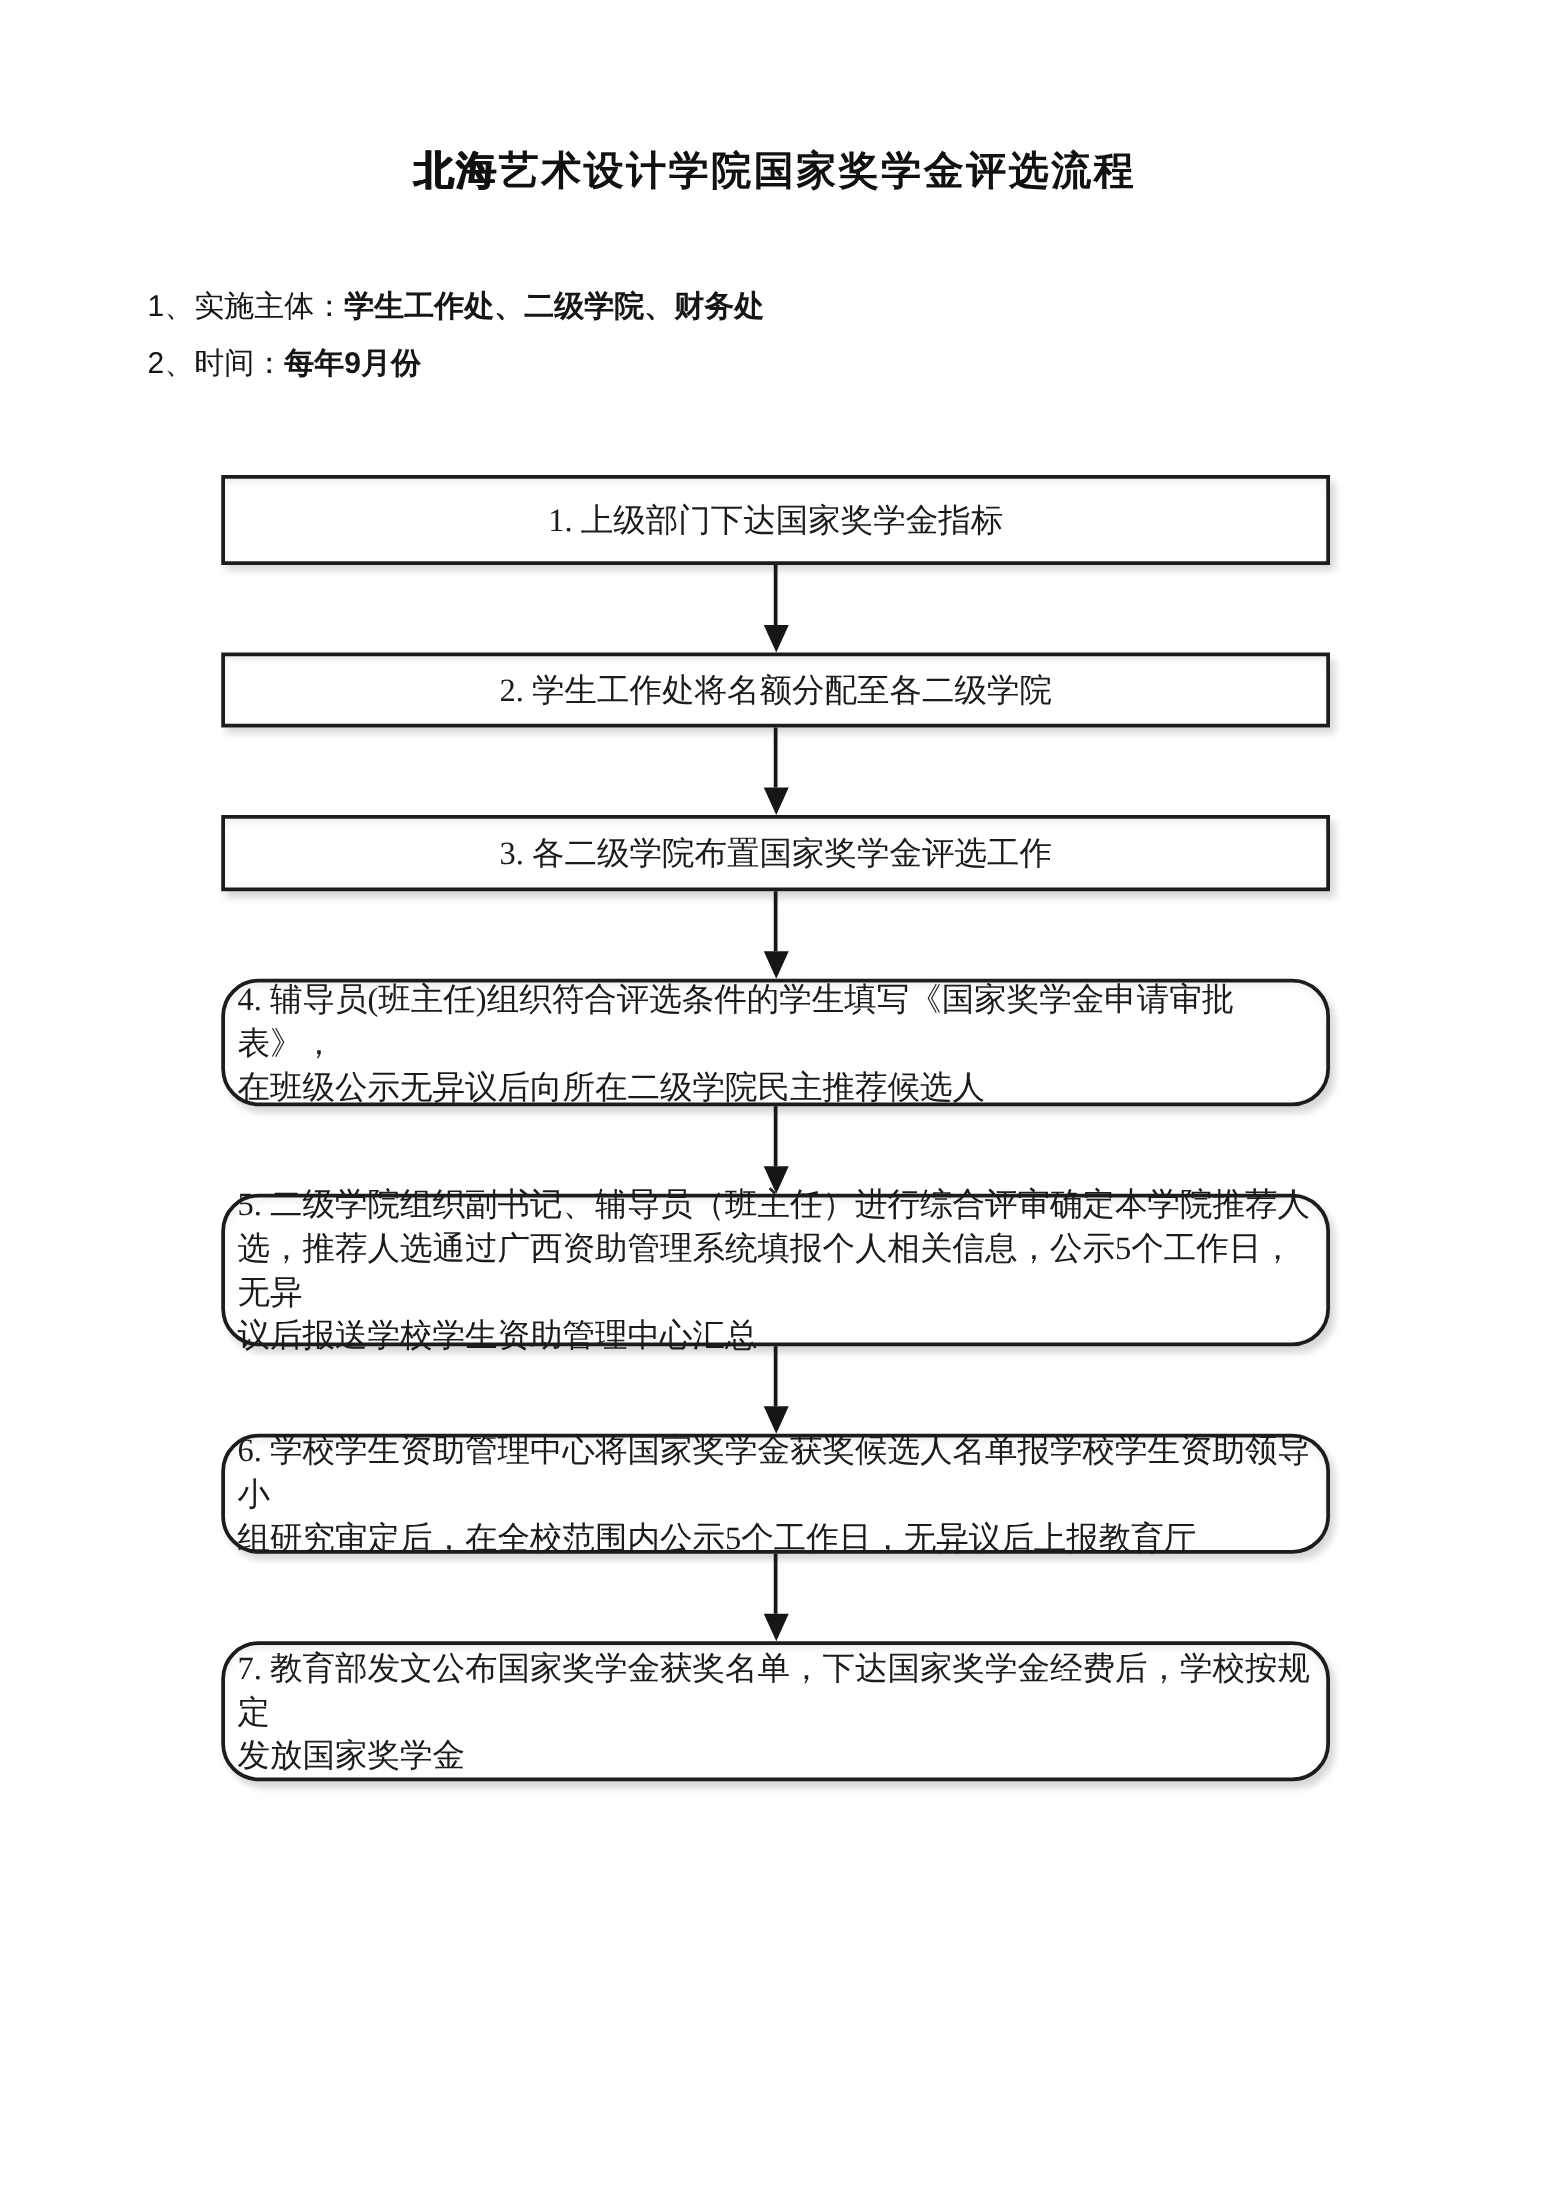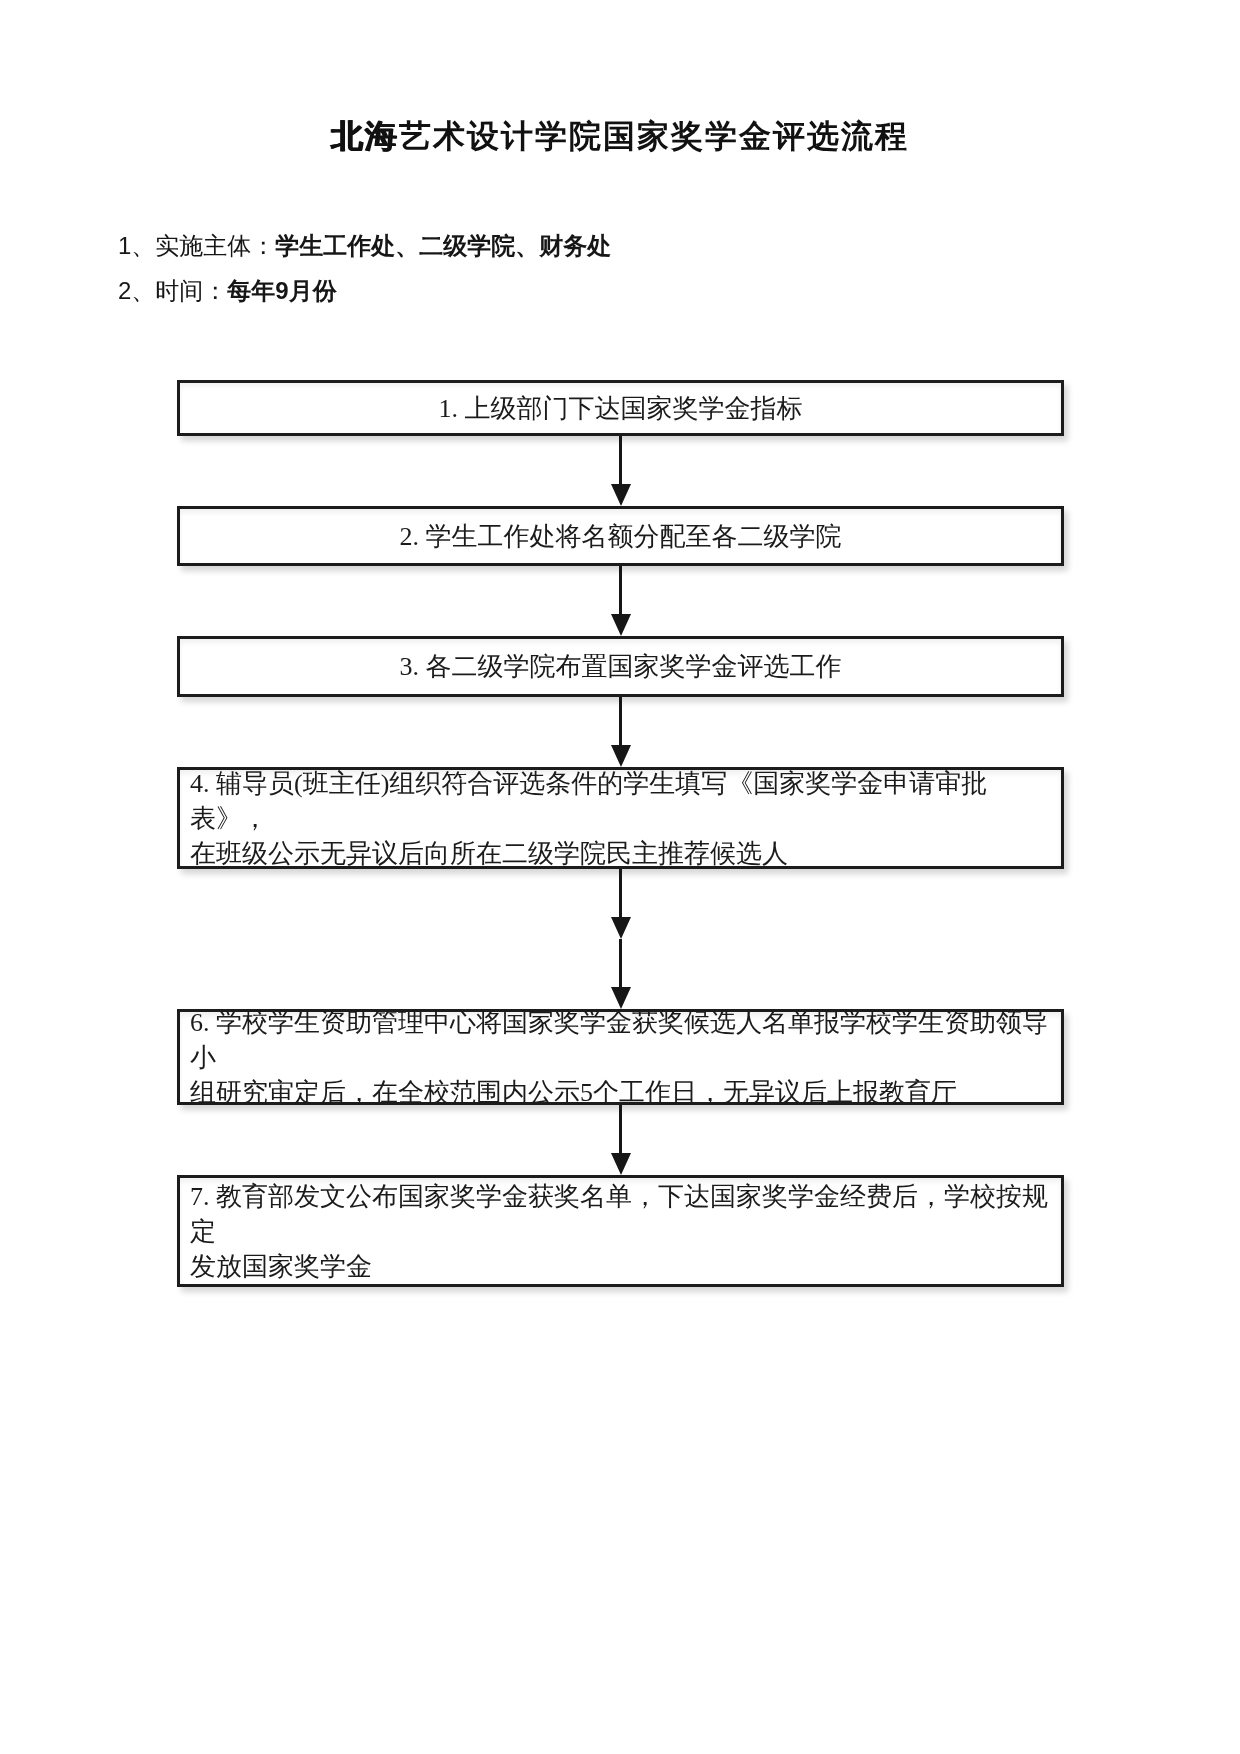--- a/index.html
+++ b/index.html
@@ -62,22 +62,23 @@
     display: flex;
     align-items: center;
     justify-content: center;
   }
   .flow-box.left-aligned {
     display: flex;
     flex-direction: column;
     justify-content: center;
     padding: 0 10px;
     line-height: 35px;
+    border-radius: 30px;
   }
-  .s1 { height: 56px; }
+  .s1 { height: 72px; }
   .s2 { height: 60px; }
   .s3 { height: 61px; }
   .s4 { height: 102px; }
   .s5 { height: 122px; }
   .s6 { height: 96px; }
   .s7 { height: 112px; }
   .arrow {
     height: 70px;
     display: flex;
     flex-direction: column;
@@ -140,20 +141,25 @@
     <div class="flow-box left-aligned s4">
       <div>4. 辅导员(班主任)组织符合评选条件的学生填写《国家奖学金申请审批表》，</div>
       <div>在班级公示无异议后向所在二级学院民主推荐候选人</div>
     </div>
 
     <div class="arrow">
       <span class="arrow-line"></span>
       <span class="arrow-head"></span>
     </div>
 
+    <div class="flow-box left-aligned s5">
+      <div>5. 二级学院组织副书记、辅导员（班主任）进行综合评审确定本学院推荐人</div>
+      <div>选，推荐人选通过广西资助管理系统填报个人相关信息，公示5个工作日，无异</div>
+      <div>议后报送学校学生资助管理中心汇总</div>
+    </div>
 
     <div class="arrow">
       <span class="arrow-line"></span>
       <span class="arrow-head"></span>
     </div>
 
     <div class="flow-box left-aligned s6">
       <div>6. 学校学生资助管理中心将国家奖学金获奖候选人名单报学校学生资助领导小</div>
       <div>组研究审定后，在全校范围内公示5个工作日，无异议后上报教育厅</div>
     </div>

